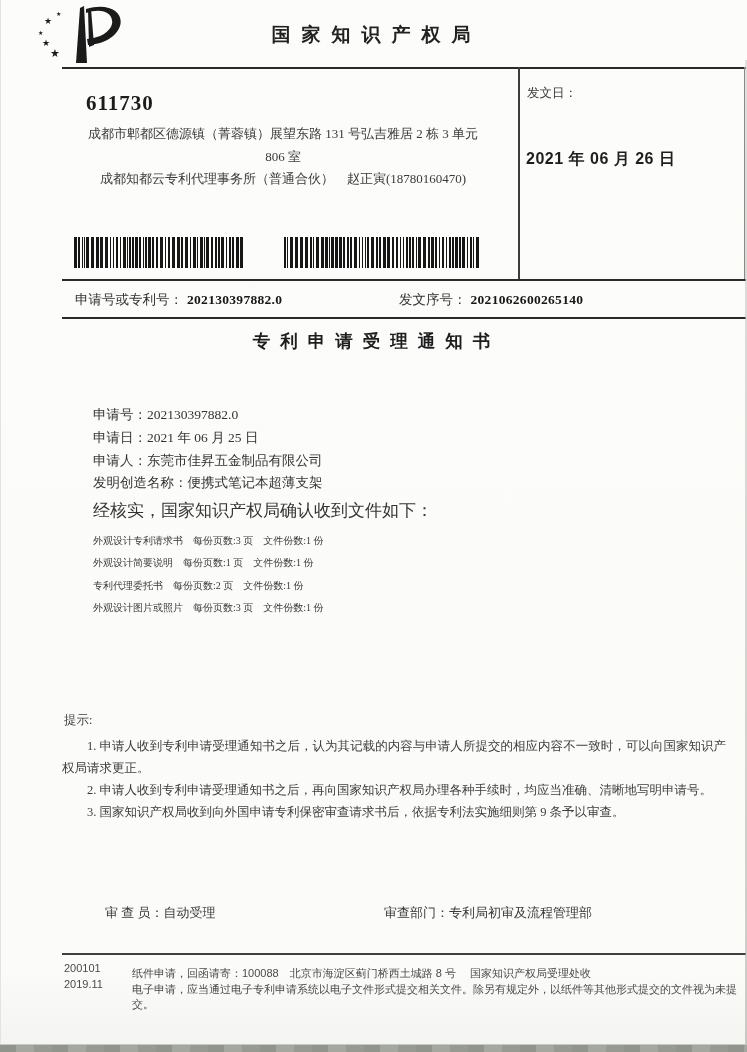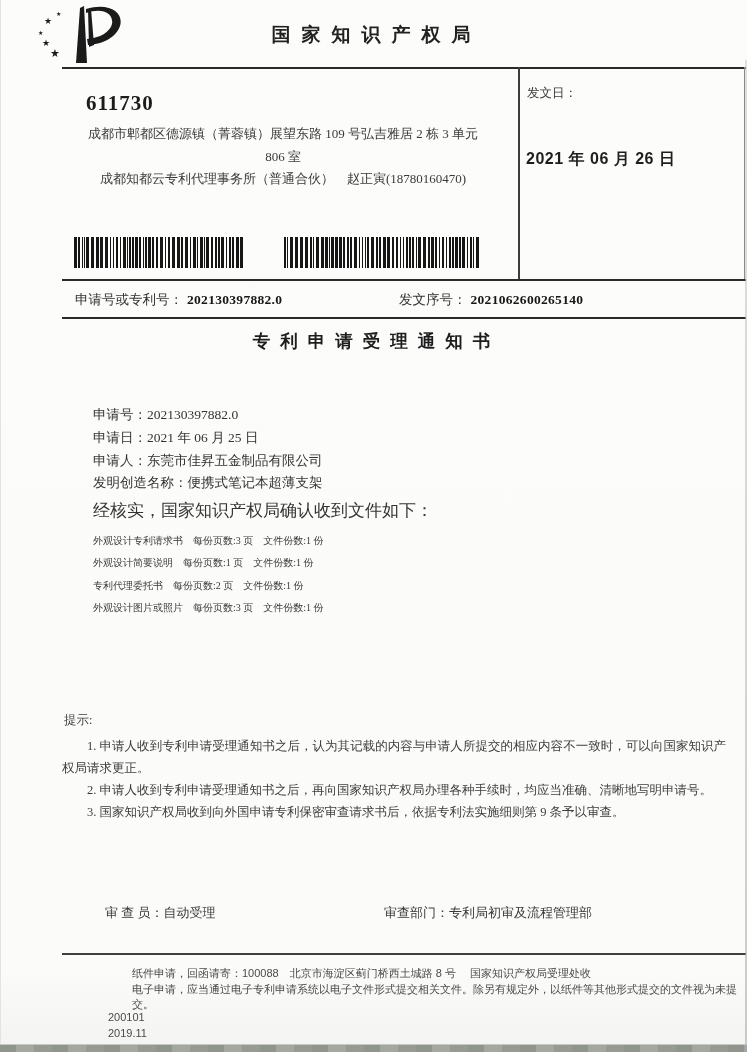--- a/index.html
+++ b/index.html
@@ -36,21 +36,21 @@
   .docs{left:93px;top:530px;font-size:10px;line-height:22.4px;color:#3a3a3a;}
   
   .tips-label{left:64px;top:712px;font-size:12.5px;color:#3d3d3d;}
   .tips{left:62px;top:735px;width:664px;font-size:12.5px;line-height:22px;color:#3d3d3d;}
   .tips p{margin:0;text-indent:2em;text-align:justify;}
   
   .sig{position:absolute;top:904px;font-size:13px;color:#3a3a3a;}
   
   .foot{font-family:"Liberation Sans","DejaVu Sans",sans-serif;font-size:11px;
         line-height:15.5px;color:#4a4a4a;}
-  .codes{left:64px;top:1010px;margin-left:44px;}
+  .codes{left:64px;top:961px;}
   .notes{left:132px;top:966px;width:608px;}
   .notes p{margin:0;}
   
   .edge-right{right:0;top:60px;width:2px;height:985px;
               background:linear-gradient(180deg,#c9c9c5,#a5a5a0);opacity:.55;}
   .edge-left{left:0;top:0;width:1px;height:100%;background:#e3e3df;}
   .bottom-band{left:0;bottom:0;width:747px;height:7px;
      background:repeating-linear-gradient(90deg,#8f948d 0 16px,#a3a79f 16px 34px,#969a93 34px 52px);
      border-top:1px solid #c6c9c2;}
   .logo{left:36px;top:5px;width:96px;height:62px;}
@@ -74,21 +74,21 @@
   </svg>
 
   <div class="abs agency">国家知识产权局</div>
   <div class="rule" style="left:62px;top:67px;width:684px;height:2px;"></div>
 
   <div class="vline" style="left:518px;top:67px;width:1.5px;height:213px;"></div>
   <div class="vline" style="left:744px;top:67px;width:1px;height:213px;background:#8a8a86;"></div>
 
   <div class="abs mail-code">611730</div>
   <div class="abs address">
-    <div>成都市郫都区德源镇（菁蓉镇）展望东路 109 号弘吉雅居 2 栋 3 单元</div>
+    <div>成都市郫都区德源镇（菁蓉镇）展望东路 131 号弘吉雅居 2 栋 3 单元</div>
     <div>806 室</div>
     <div>成都知都云专利代理事务所（普通合伙）　赵正寅(18780160470)</div>
   </div>
 
   <div class="abs dispatch-label">发文日：</div>
   <div class="abs dispatch-date">2021 年 06 月 26 日</div>
 
   <div class="barcode" style="left:74px;width:173px;"><i style="width:3px;margin-right:1px"></i><i style="width:2px;margin-right:2px"></i><i style="width:1px;margin-right:1px"></i><i style="width:1px;margin-right:1px"></i><i style="width:3px;margin-right:2px"></i><i style="width:3px;margin-right:2px"></i><i style="width:3px;margin-right:1px"></i><i style="width:3px;margin-right:2px"></i><i style="width:3px;margin-right:2px"></i><i style="width:1px;margin-right:2px"></i><i style="width:1px;margin-right:2px"></i><i style="width:2px;margin-right:2px"></i><i style="width:1px;margin-right:2px"></i><i style="width:3px;margin-right:1px"></i><i style="width:1px;margin-right:1px"></i><i style="width:2px;margin-right:1px"></i><i style="width:2px;margin-right:1px"></i><i style="width:3px;margin-right:1px"></i><i style="width:2px;margin-right:2px"></i><i style="width:1px;margin-right:1px"></i><i style="width:2px;margin-right:1px"></i><i style="width:3px;margin-right:1px"></i><i style="width:2px;margin-right:2px"></i><i style="width:2px;margin-right:2px"></i><i style="width:3px;margin-right:2px"></i><i style="width:1px;margin-right:2px"></i><i style="width:2px;margin-right:2px"></i><i style="width:3px;margin-right:2px"></i><i style="width:3px;margin-right:1px"></i><i style="width:2px;margin-right:2px"></i><i style="width:3px;margin-right:2px"></i><i style="width:1px;margin-right:2px"></i><i style="width:3px;margin-right:1px"></i><i style="width:1px;margin-right:2px"></i><i style="width:3px;margin-right:1px"></i><i style="width:1px;margin-right:1px"></i><i style="width:3px;margin-right:2px"></i><i style="width:2px;margin-right:2px"></i><i style="width:2px;margin-right:1px"></i><i style="width:2px;margin-right:1px"></i><i style="width:3px;margin-right:2px"></i><i style="width:1px;margin-right:2px"></i><i style="width:2px;margin-right:1px"></i><i style="width:2px;margin-right:2px"></i><i style="width:3px;margin-right:1px"></i><i style="width:3px;margin-right:2px"></i></div>
   <div class="barcode" style="left:284px;width:197px;"><i style="width:2px;margin-right:1px"></i><i style="width:1px;margin-right:2px"></i><i style="width:3px;margin-right:2px"></i><i style="width:3px;margin-right:2px"></i><i style="width:3px;margin-right:2px"></i><i style="width:3px;margin-right:2px"></i><i style="width:2px;margin-right:1px"></i><i style="width:1px;margin-right:2px"></i><i style="width:3px;margin-right:2px"></i><i style="width:3px;margin-right:1px"></i><i style="width:3px;margin-right:1px"></i><i style="width:1px;margin-right:1px"></i><i style="width:3px;margin-right:1px"></i><i style="width:3px;margin-right:1px"></i><i style="width:3px;margin-right:1px"></i><i style="width:2px;margin-right:2px"></i><i style="width:2px;margin-right:1px"></i><i style="width:2px;margin-right:2px"></i><i style="width:3px;margin-right:2px"></i><i style="width:1px;margin-right:2px"></i><i style="width:1px;margin-right:2px"></i><i style="width:1px;margin-right:1px"></i><i style="width:2px;margin-right:2px"></i><i style="width:3px;margin-right:2px"></i><i style="width:2px;margin-right:1px"></i><i style="width:2px;margin-right:2px"></i><i style="width:3px;margin-right:1px"></i><i style="width:3px;margin-right:2px"></i><i style="width:2px;margin-right:2px"></i><i style="width:2px;margin-right:2px"></i><i style="width:1px;margin-right:2px"></i><i style="width:1px;margin-right:2px"></i><i style="width:2px;margin-right:1px"></i><i style="width:2px;margin-right:1px"></i><i style="width:2px;margin-right:2px"></i><i style="width:1px;margin-right:1px"></i><i style="width:3px;margin-right:2px"></i><i style="width:3px;margin-right:2px"></i><i style="width:2px;margin-right:1px"></i><i style="width:3px;margin-right:1px"></i><i style="width:2px;margin-right:2px"></i><i style="width:1px;margin-right:2px"></i><i style="width:2px;margin-right:2px"></i><i style="width:1px;margin-right:2px"></i><i style="width:2px;margin-right:1px"></i><i style="width:2px;margin-right:1px"></i><i style="width:3px;margin-right:1px"></i><i style="width:2px;margin-right:1px"></i><i style="width:3px;margin-right:2px"></i><i style="width:1px;margin-right:2px"></i><i style="width:2px;margin-right:1px"></i><i style="width:1px;margin-right:2px"></i><i style="width:3px;margin-right:2px"></i></div>
 

